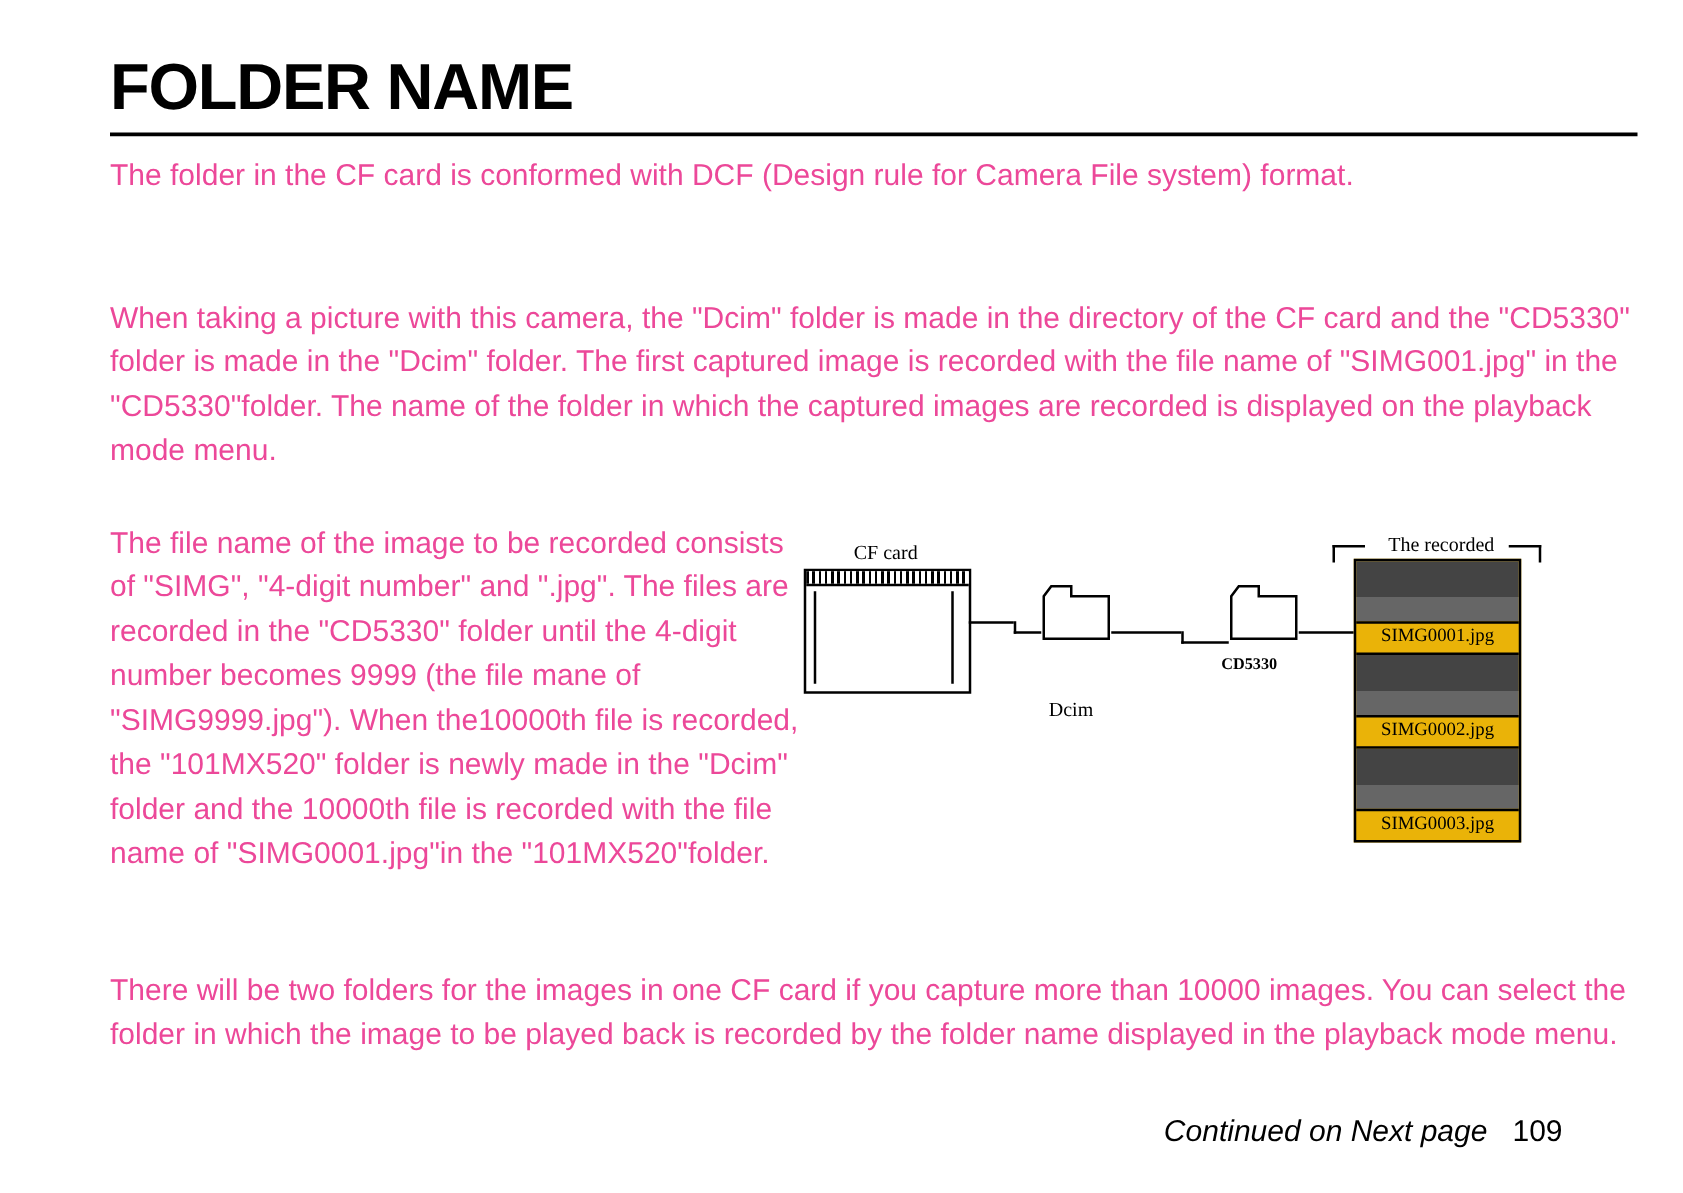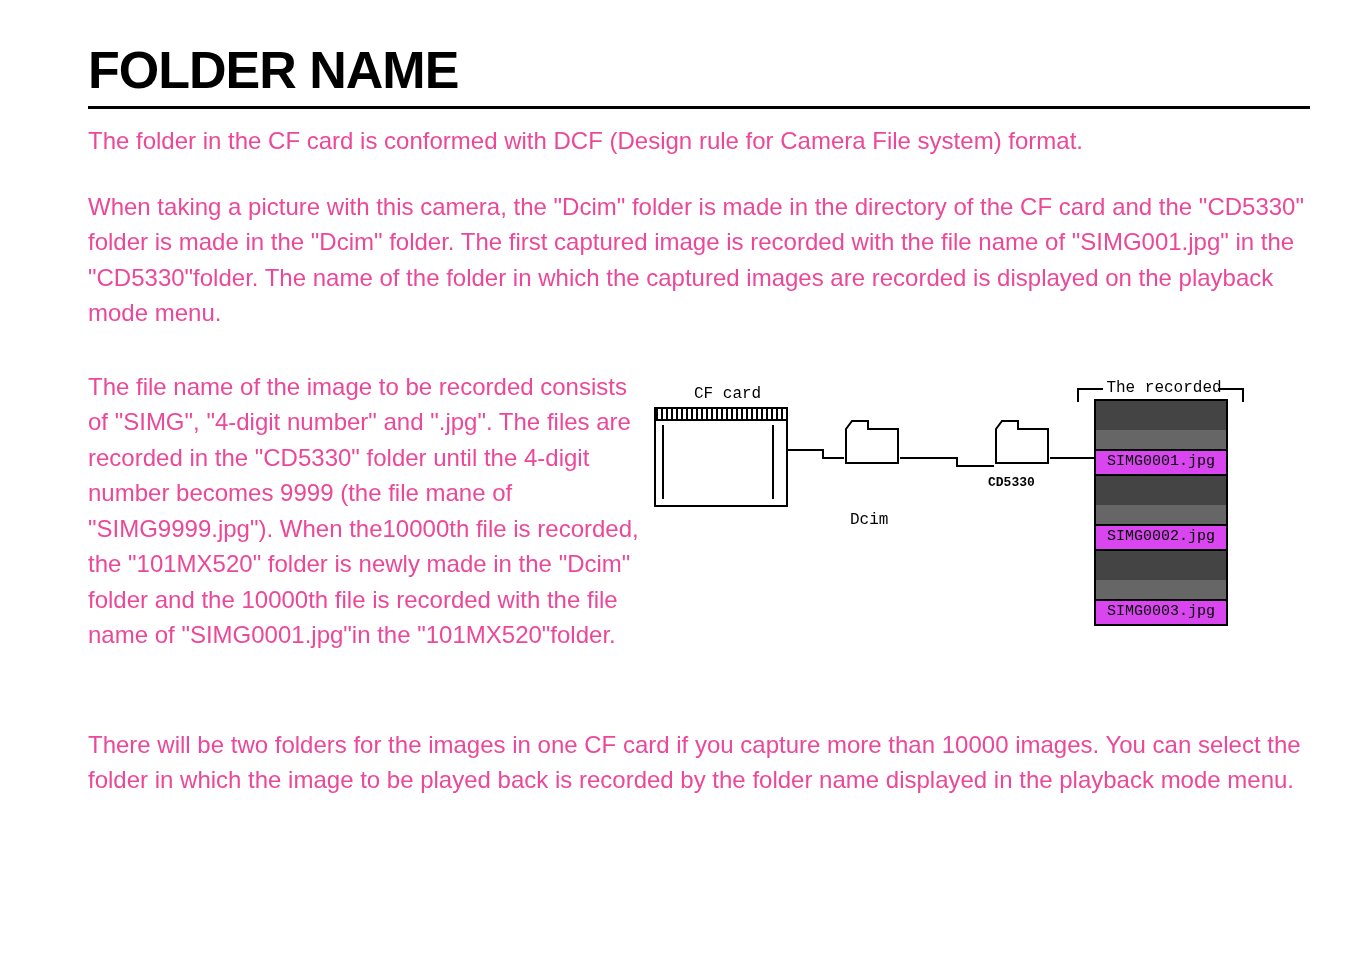--- a/index.html
+++ b/index.html
@@ -37,26 +37,26 @@
   .body-text {
     font-size: 24px;
     line-height: 1.48;
     color: #ec4899;
     margin: 0;
   }
   .intro {
     margin-top: 10px;
   }
   .para2 {
-    margin-top: 30px;
+    margin-top: 78px;
   }
   .two-col {
     margin-top: 38px;
     display: flex;
-    gap: 11px;
+    gap: 0px;
   }
   .left-col {
     width: 555px;
     flex-shrink: 0;
   }
   .right-col {
     flex: 1;
     position: relative;
     padding-top: 16px;
   }
@@ -71,21 +71,21 @@
   }
   .footer .cont {
     font-style: italic;
   }
 
   
   .diagram {
     position: relative;
     width: 100%;
     height: 300px;
-    font-family: Liberation Mono, monospace;
+    font-family: Liberation Serif, serif;
   }
   .d-label {
     position: absolute;
     font-size: 16px;
     color: #000;
     text-align: center;
     line-height: 1.2;
   }
   .cf-label {
     left: 40px;
@@ -152,21 +152,21 @@
     left: 450px;
     top: -6px;
     width: 120px;
   }
   .images-column {
     position: absolute;
     left: 440px;
     top: 14px;
     width: 130px;
     border: 2px solid #000;
-    background: #d946ef;
+    background: #eab308;
   }
   .img-box {
     width: 100%;
     box-sizing: border-box;
     height: 50px;
     border-bottom: 2px solid #000;
     background: linear-gradient(180deg, #444 60%, #666 60%);
   }
   .img-cap {
     font-size: 15px;
@@ -318,14 +318,19 @@
           <div class="img-box"></div>
           <div class="img-cap last">SIMG0003.jpg</div>
         </div>
 
       </div>
     </div>
   </div>
 
   <p class="body-text para4">There will be two folders for the images in one CF card if you capture more than 10000 images. You can select the folder in which the image to be played back is recorded by the folder name displayed in the playback mode menu.</p>
 
+  <div class="footer">
+    <span class="cont">Continued on Next page</span>
+    &nbsp;
+    <span>109</span>
+  </div>
 
 </div>
 
 </body></html>

